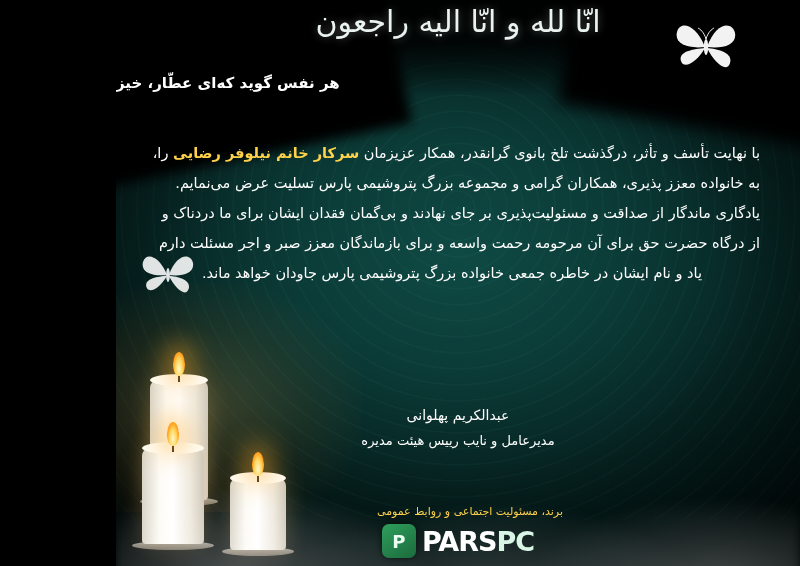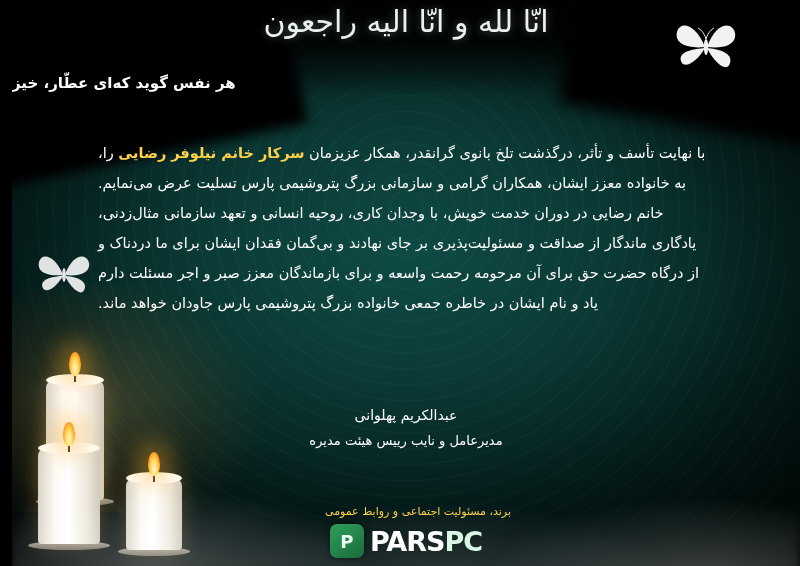--- a/index.html
+++ b/index.html
@@ -6,21 +6,21 @@
     margin: 0;
     padding: 0;
     background: #000;
   }
   body {
     font-family: "DejaVu Sans", "Liberation Sans", sans-serif;
   }
 
   #card {
     position: relative;
-    width: 788px;
+    width: 684px;
     height: 566px;
     overflow: hidden;
     background:
       radial-gradient(ellipse 70% 60% at 50% 45%, #0f4a44 0%, #0b3b37 35%, #062422 65%, #01100f 100%),
       #01100f;
   }
 
   
   .vignette {
     position: absolute;
@@ -293,22 +293,21 @@
         <path d="M33 29 C42 4, 58 3, 61 15 C63 27, 49 31, 33 29 Z"></path>
         <path d="M31 30 C23 44, 10 52, 7 43 C4 34, 18 31, 31 30 Z"></path>
         <path d="M33 30 C41 46, 53 55, 56 45 C59 35, 45 31, 33 30 Z"></path>
         <ellipse cx="32" cy="29" rx="2.2" ry="8"></ellipse>
       </g>
     </svg>
   </div>
 
   <div class="body-text">
     <div class="line"><span>با نهایت تأسف و تأثر، درگذشت تلخ بانوی گرانقدر، همکار عزیزمان </span><span class="hl">سرکار خانم نیلوفر رضایی</span><span> را،</span></div>
-    <div class="line"><span>به خانواده معزز ایشان، همکاران گرامی و سازمانی بزرگ پتروشیمی پارس تسلیت عرض می‌نمایم.</span></div>
-    <div class="line"><span>خانم رضایی در دوران خدمت خویش، با وجدان کاری، روحیه انسانی و تعهد سازمانی مثال‌زدنی،</span></div>
+    <div class="line"><span>به خانواده معزز پذیری، همکاران گرامی و مجموعه بزرگ پتروشیمی پارس تسلیت عرض می‌نمایم.</span></div>
     <div class="line"><span>یادگاری ماندگار از صداقت و مسئولیت‌پذیری بر جای نهادند و بی‌گمان فقدان ایشان برای ما دردناک و</span></div>
     <div class="line"><span>از درگاه حضرت حق برای آن مرحومه رحمت واسعه و برای بازماندگان معزز صبر و اجر مسئلت دارم</span></div>
     <div class="line"><span>یاد و نام ایشان در خاطره جمعی خانواده بزرگ پتروشیمی پارس جاودان خواهد ماند.</span></div>
   </div>
 
   <div class="signature">
     <div class="sig-name">عبدالکریم پهلوانی</div>
     <div class="sig-role">مدیرعامل و نایب رییس هیئت مدیره</div>
   </div>
 

